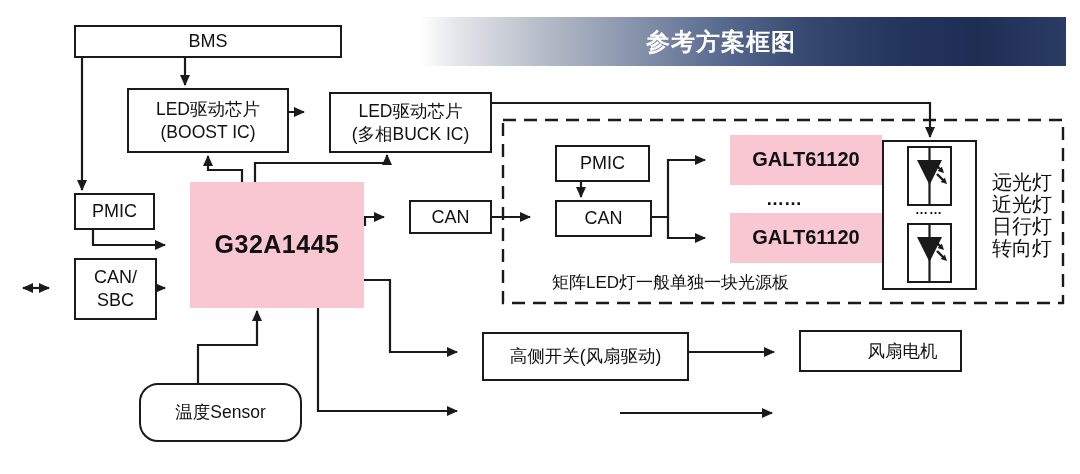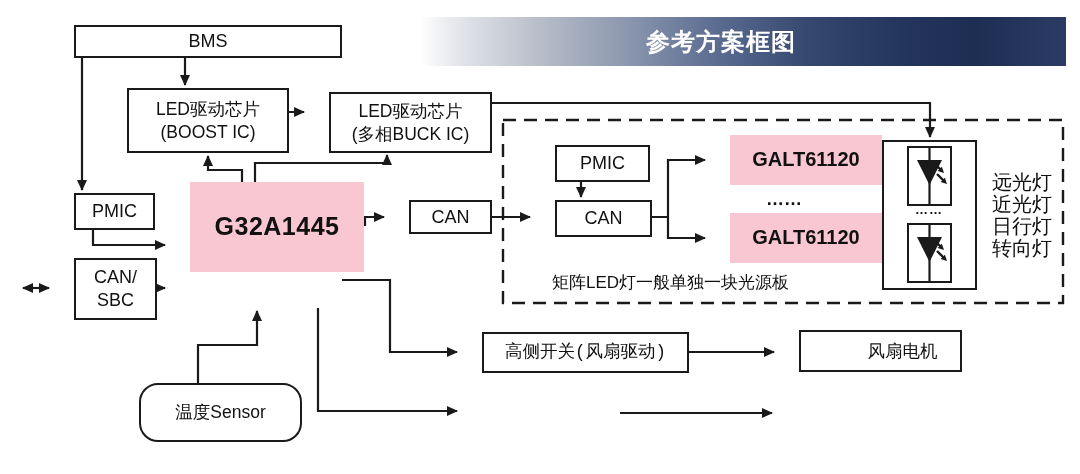--- a/index.html
+++ b/index.html
@@ -112,21 +112,21 @@
 
   <div class="box" style="left:52px;top:193px;width:81px;height:37px;font-size:18px;">
     <span>PMIC</span>
   </div>
 
   <div class="box" style="left:52px;top:258px;width:83px;height:62px;font-size:18px;align-items:center;">
     <span>CAN/</span>
     <span>SBC</span>
   </div>
 
-  <div class="box pink chip" style="left:168px;top:182px;width:174px;height:90px;">
+  <div class="box pink chip" style="left:168px;top:182px;width:174px;height:126px;">
     <span>G32A1445</span>
   </div>
 
   <div class="box" style="left:387px;top:200px;width:83px;height:34px;font-size:18px;">
     <span>CAN</span>
   </div>
 
   <div class="box" style="left:533px;top:145px;width:95px;height:37px;font-size:18px;">
     <span>PMIC</span>
   </div>
@@ -175,21 +175,21 @@
     <span>远光灯</span>
     <span>近光灯</span>
     <span>日行灯</span>
     <span>转向灯</span>
   </div>
 
   <div class="box" style="left:117px;top:383px;width:163px;height:59px;border-radius:19px;">
     <span>温度Sensor</span>
   </div>
 
-  <div class="box" style="left:460px;top:332px;width:207px;height:41px;font-family:Liberation Mono, monospace;">
+  <div class="box" style="left:460px;top:332px;width:207px;height:49px;">
     <span>高侧开关(风扇驱动)</span>
   </div>
 
 
   <div class="box" style="left:777px;top:330px;width:163px;height:42px;padding-left:44px;">
     <span>风扇电机</span>
   </div>
 
 
 </div>

